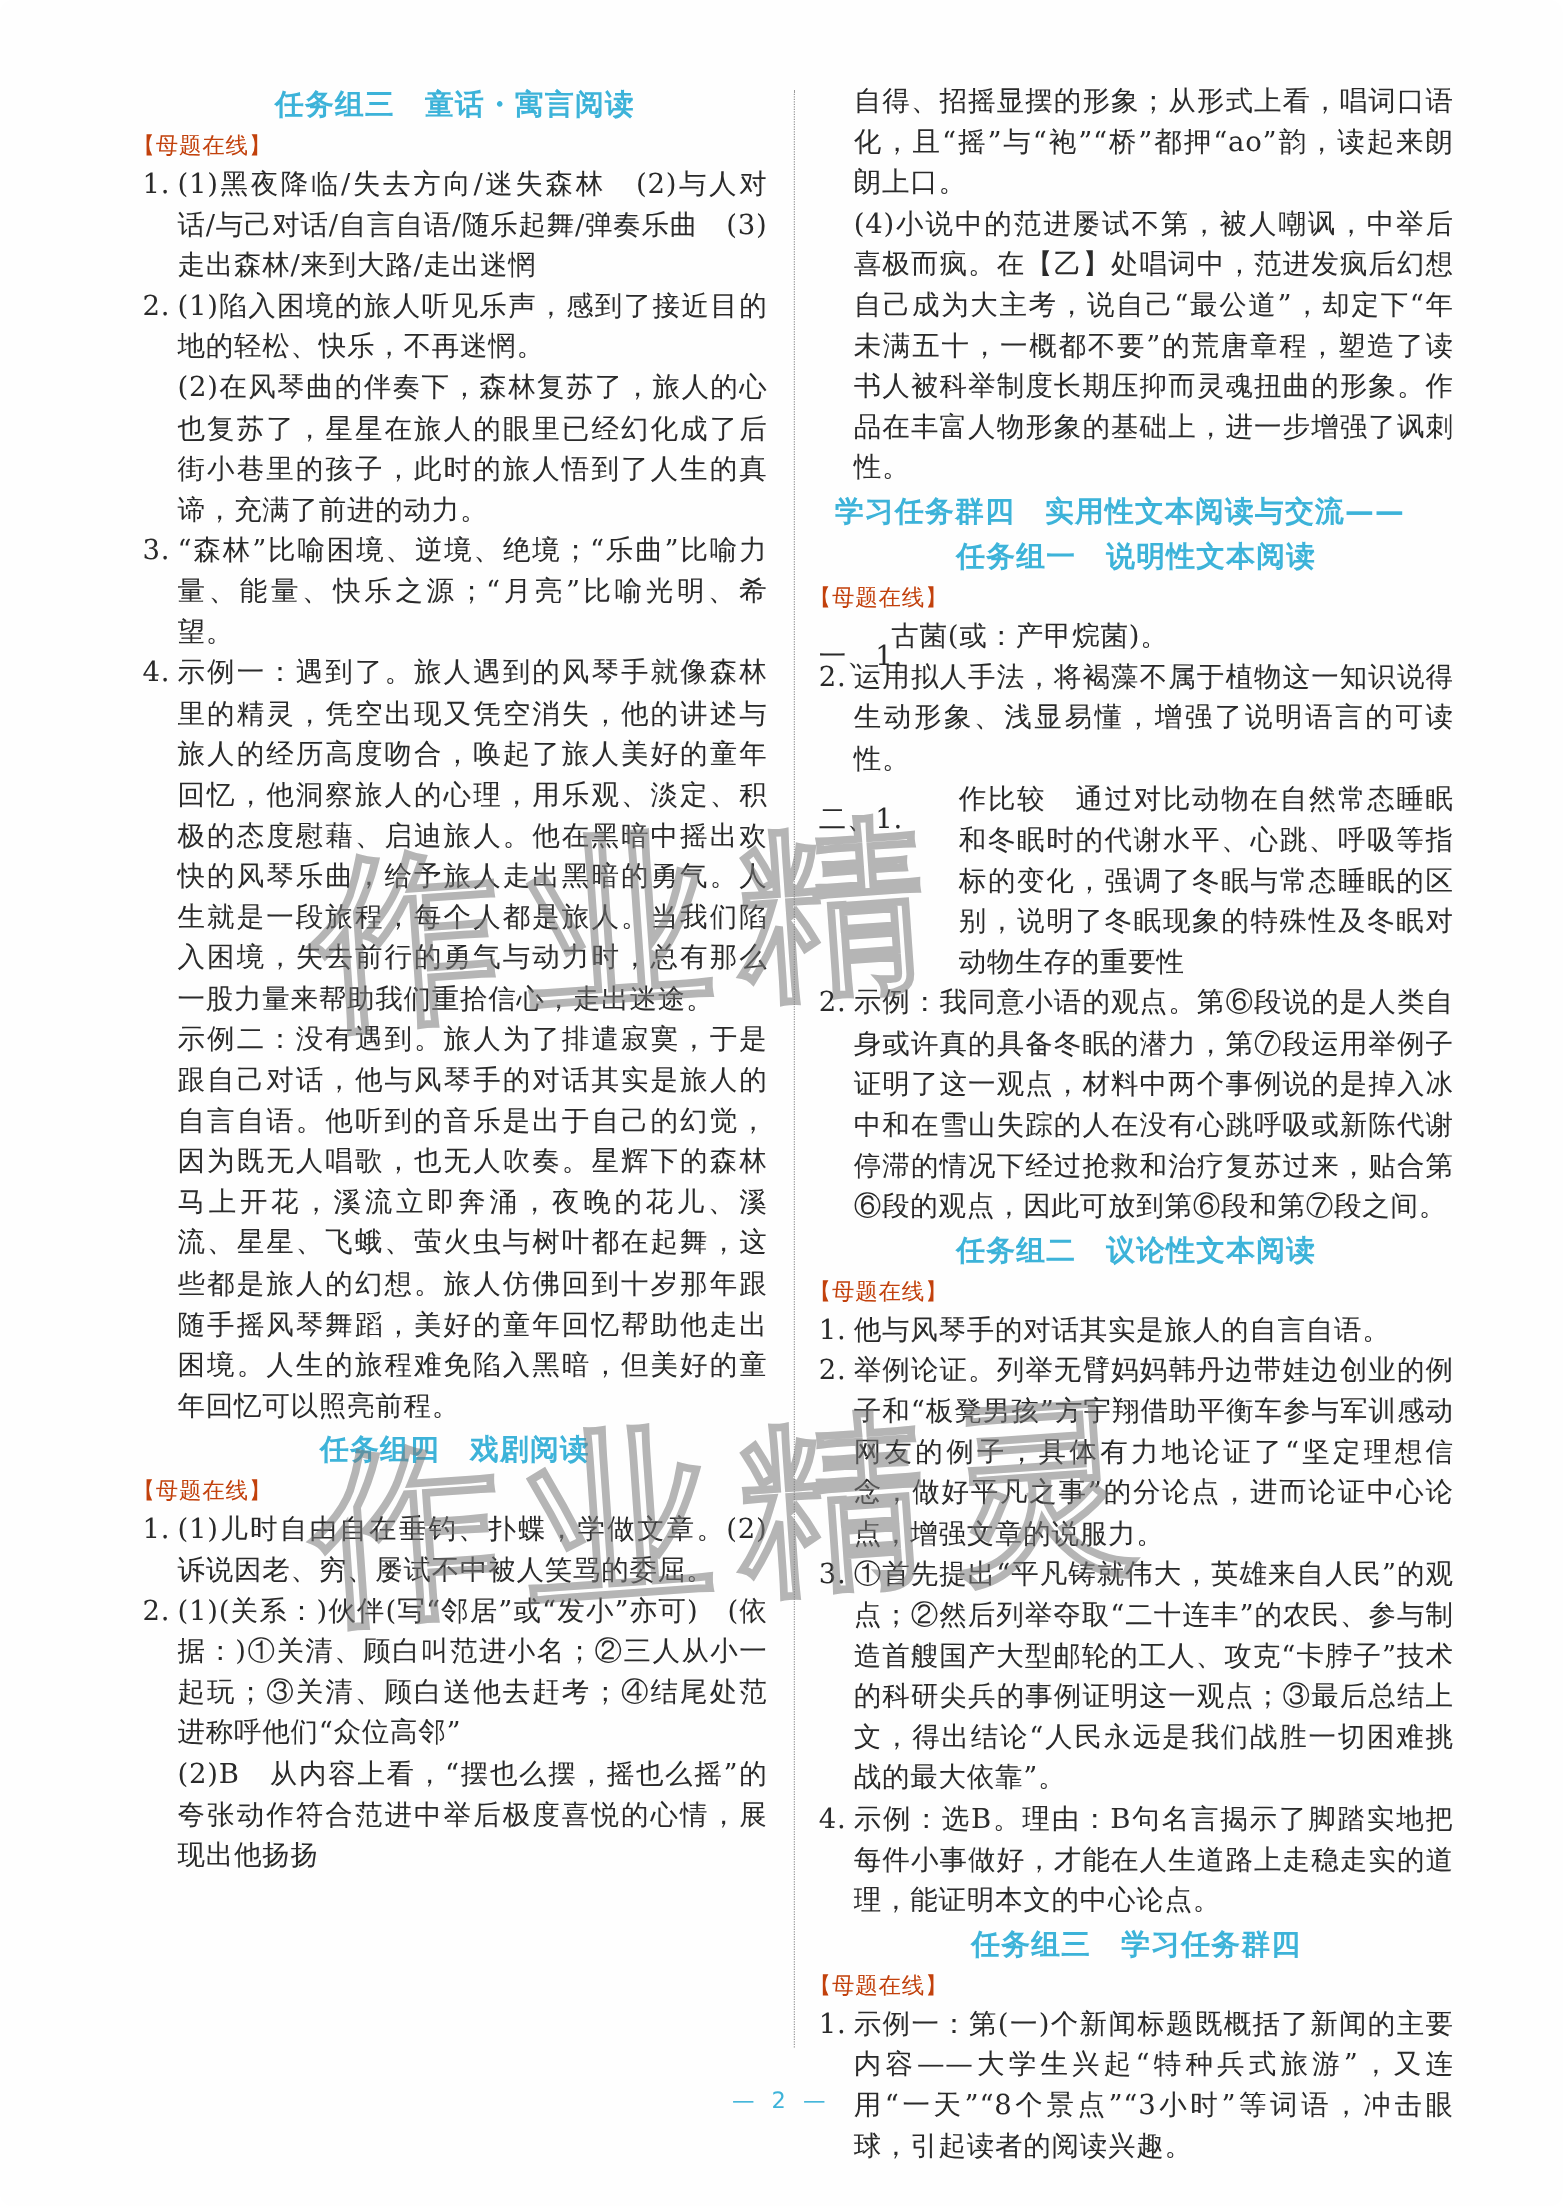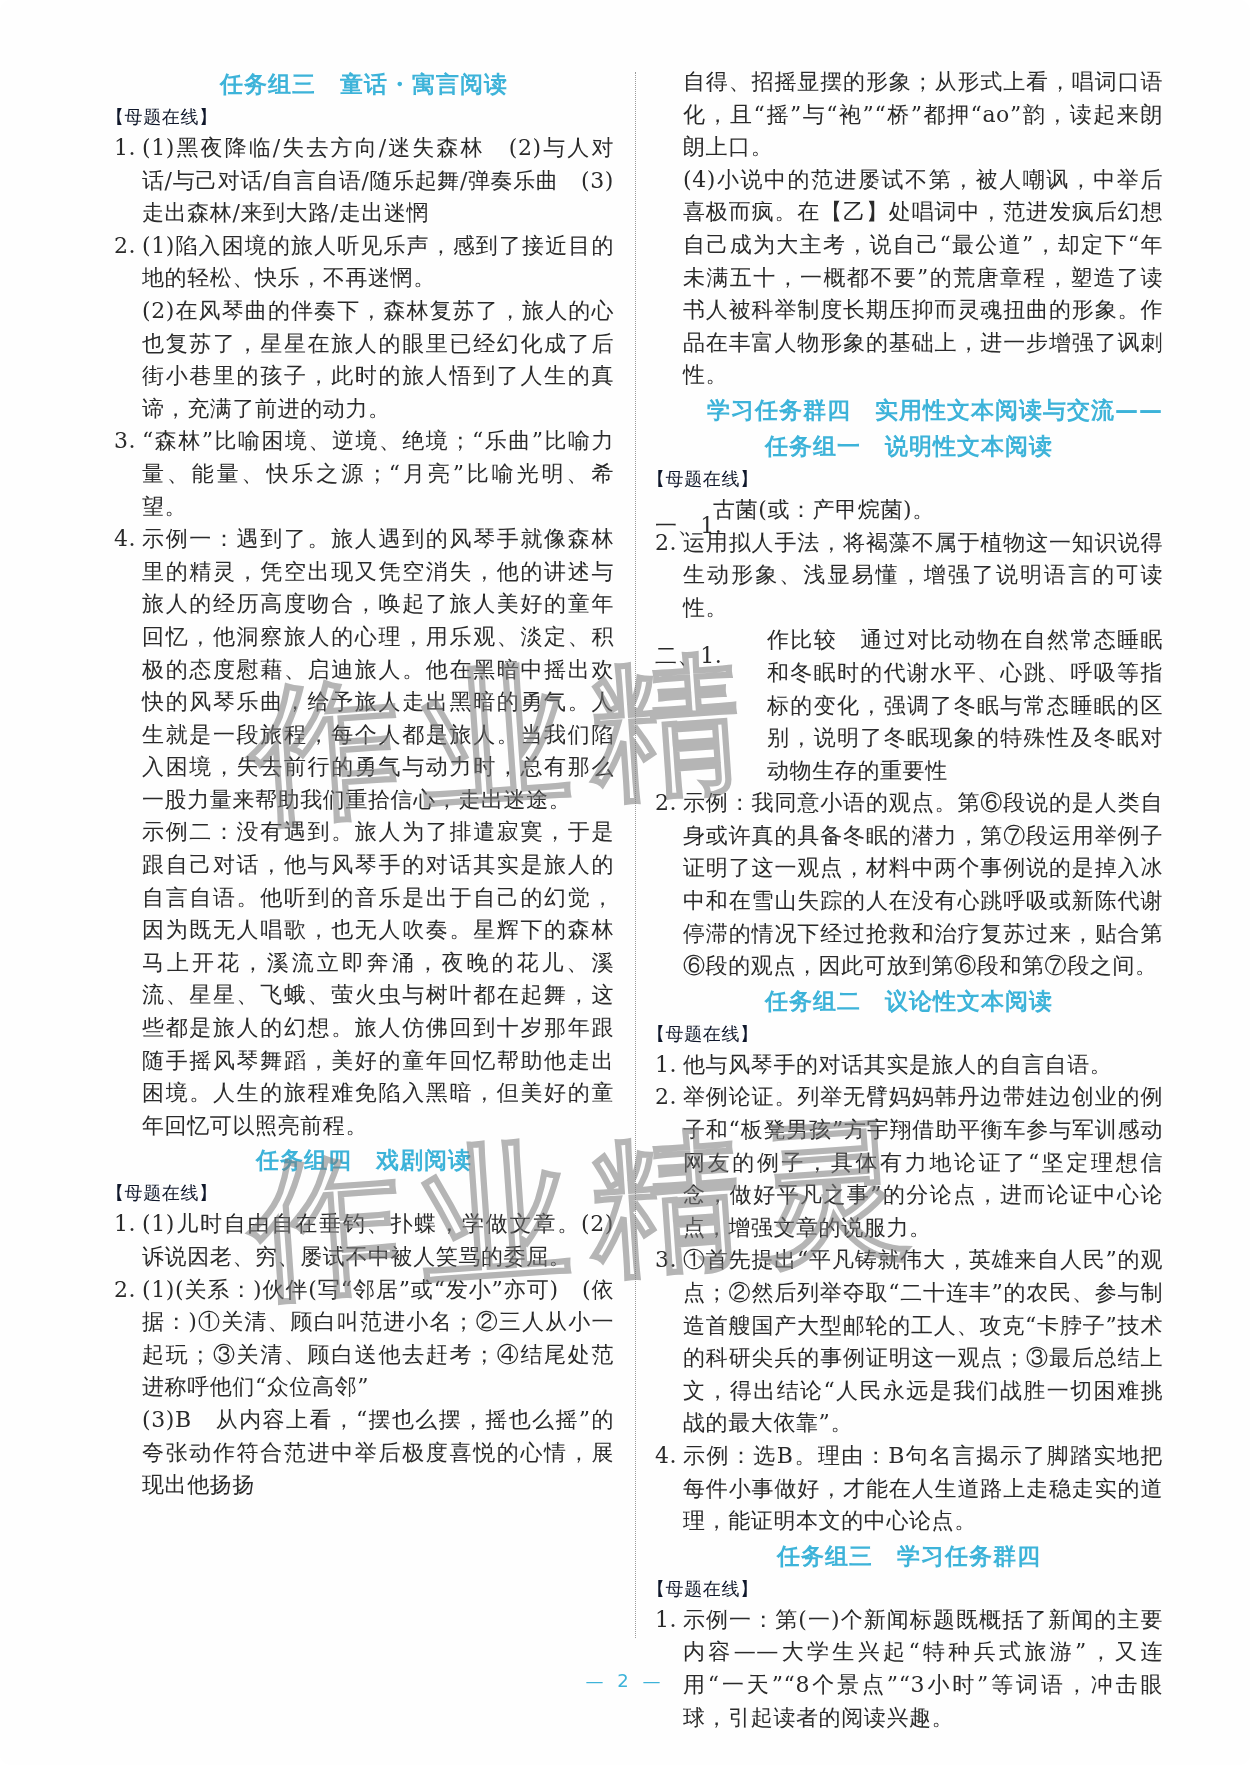--- a/index.html
+++ b/index.html
@@ -34,21 +34,21 @@
     letter-spacing: 1px; word-spacing: 16px;
     margin: 0;
   }
   .h-group {
     color: #3db3d9;
     font-family: "DejaVu Sans", "Liberation Sans", sans-serif;
     font-size: 23px; line-height: 36px; letter-spacing: 1px;
     margin: 0; text-align: center;
   }
   .tag {
-    color: #0f172a;
+    color: #c2410c;
     font-family: "DejaVu Sans", "Liberation Sans", sans-serif;
     font-size: 18px; line-height: 30px; margin-left: -8px;
   }
   .item { position: relative; padding-left: 28px; text-align: justify; }
   .item .num { position: absolute; left: 0; top: 0; }
   .sub { padding-left: 28px; text-align: justify; }
   .item-wide { position: relative; padding-left: 58px; text-align: justify; }
   .item-wide .num { position: absolute; left: 0; top: 16px; }
   .item-wide.deep { padding-left: 112px; }
   .watermark {
@@ -100,28 +100,28 @@
     <div class="tag">【母题在线】</div>
 
     <div class="item">
       <span class="num">1.</span>
       <span>(1)儿时自由自在垂钓、扑蝶，学做文章。(2)诉说因老、穷、屡试不中被人笑骂的委屈。</span>
     </div>
     <div class="item">
       <span class="num">2.</span>
       <span>(1)(关系：)伙伴(写“邻居”或“发小”亦可)　(依据：)①关清、顾白叫范进小名；②三人从小一起玩；③关清、顾白送他去赶考；④结尾处范进称呼他们“众位高邻”</span>
     </div>
-    <div class="sub">(3)B　从内容上看，“摆也么摆，摇也么摇”的夸张动作符合范进中举后极度喜悦的心情，展现出他扬扬</div>
+    <div class="sub">(2)B　从内容上看，“摆也么摆，摇也么摇”的夸张动作符合范进中举后极度喜悦的心情，展现出他扬扬</div>
   </div>
 
   <div class="col col-right">
     <div class="sub">自得、招摇显摆的形象；从形式上看，唱词口语化，且“摇”与“袍”“桥”都押“ao”韵，读起来朗朗上口。</div>
     <div class="sub">(4)小说中的范进屡试不第，被人嘲讽，中举后喜极而疯。在【乙】处唱词中，范进发疯后幻想自己成为大主考，说自己“最公道”，却定下“年未满五十，一概都不要”的荒唐章程，塑造了读书人被科举制度长期压抑而灵魂扭曲的形象。作品在丰富人物形象的基础上，进一步增强了讽刺性。</div>
 
-    <h2 class="h-task" style="text-align:right;margin-left:-26px;word-spacing:0;">学习任务群四　实用性文本阅读与交流——</h2>
+    <h2 class="h-task" style="text-align:center;margin-left:-26px;word-spacing:0;">学习任务群四　实用性文本阅读与交流——</h2>
 
     <h2 class="h-group">任务组一　说明性文本阅读</h2>
     <div class="tag">【母题在线】</div>
 
     <div class="item-wide">
       <span class="num">一、1.</span>
       <span>古菌(或：产甲烷菌)。</span>
     </div>
     <div class="item">
       <span class="num">2.</span>

